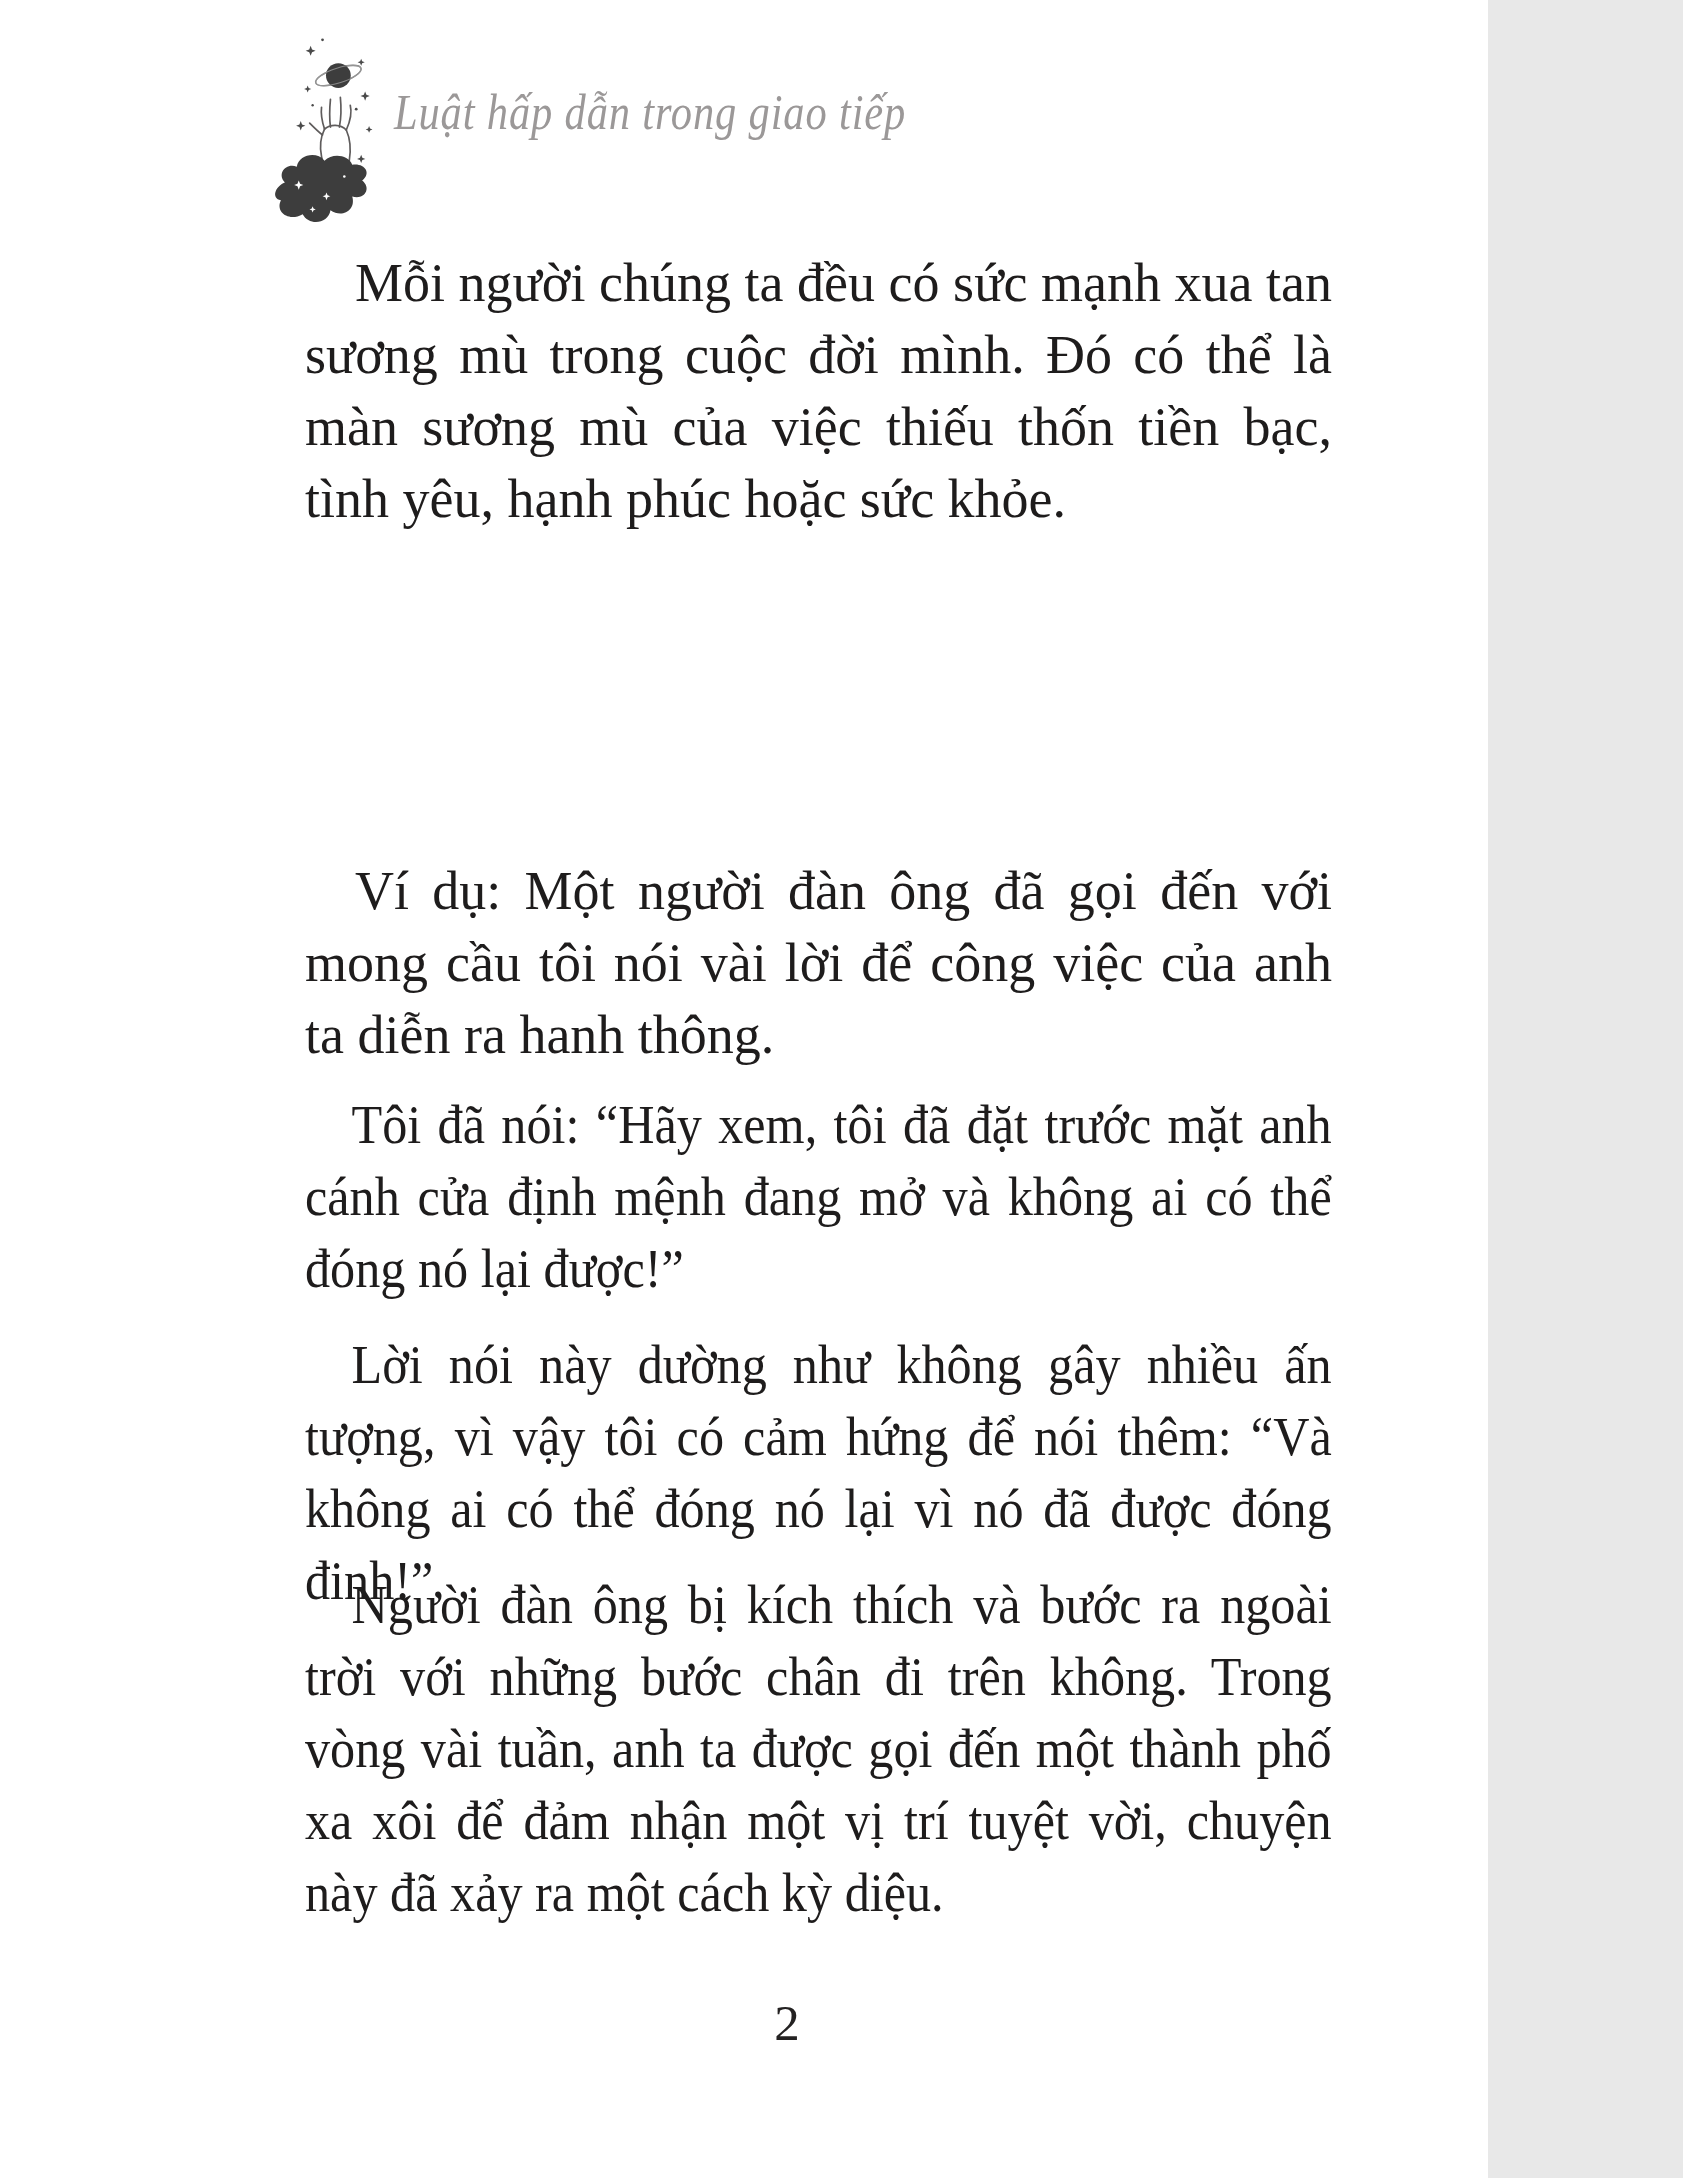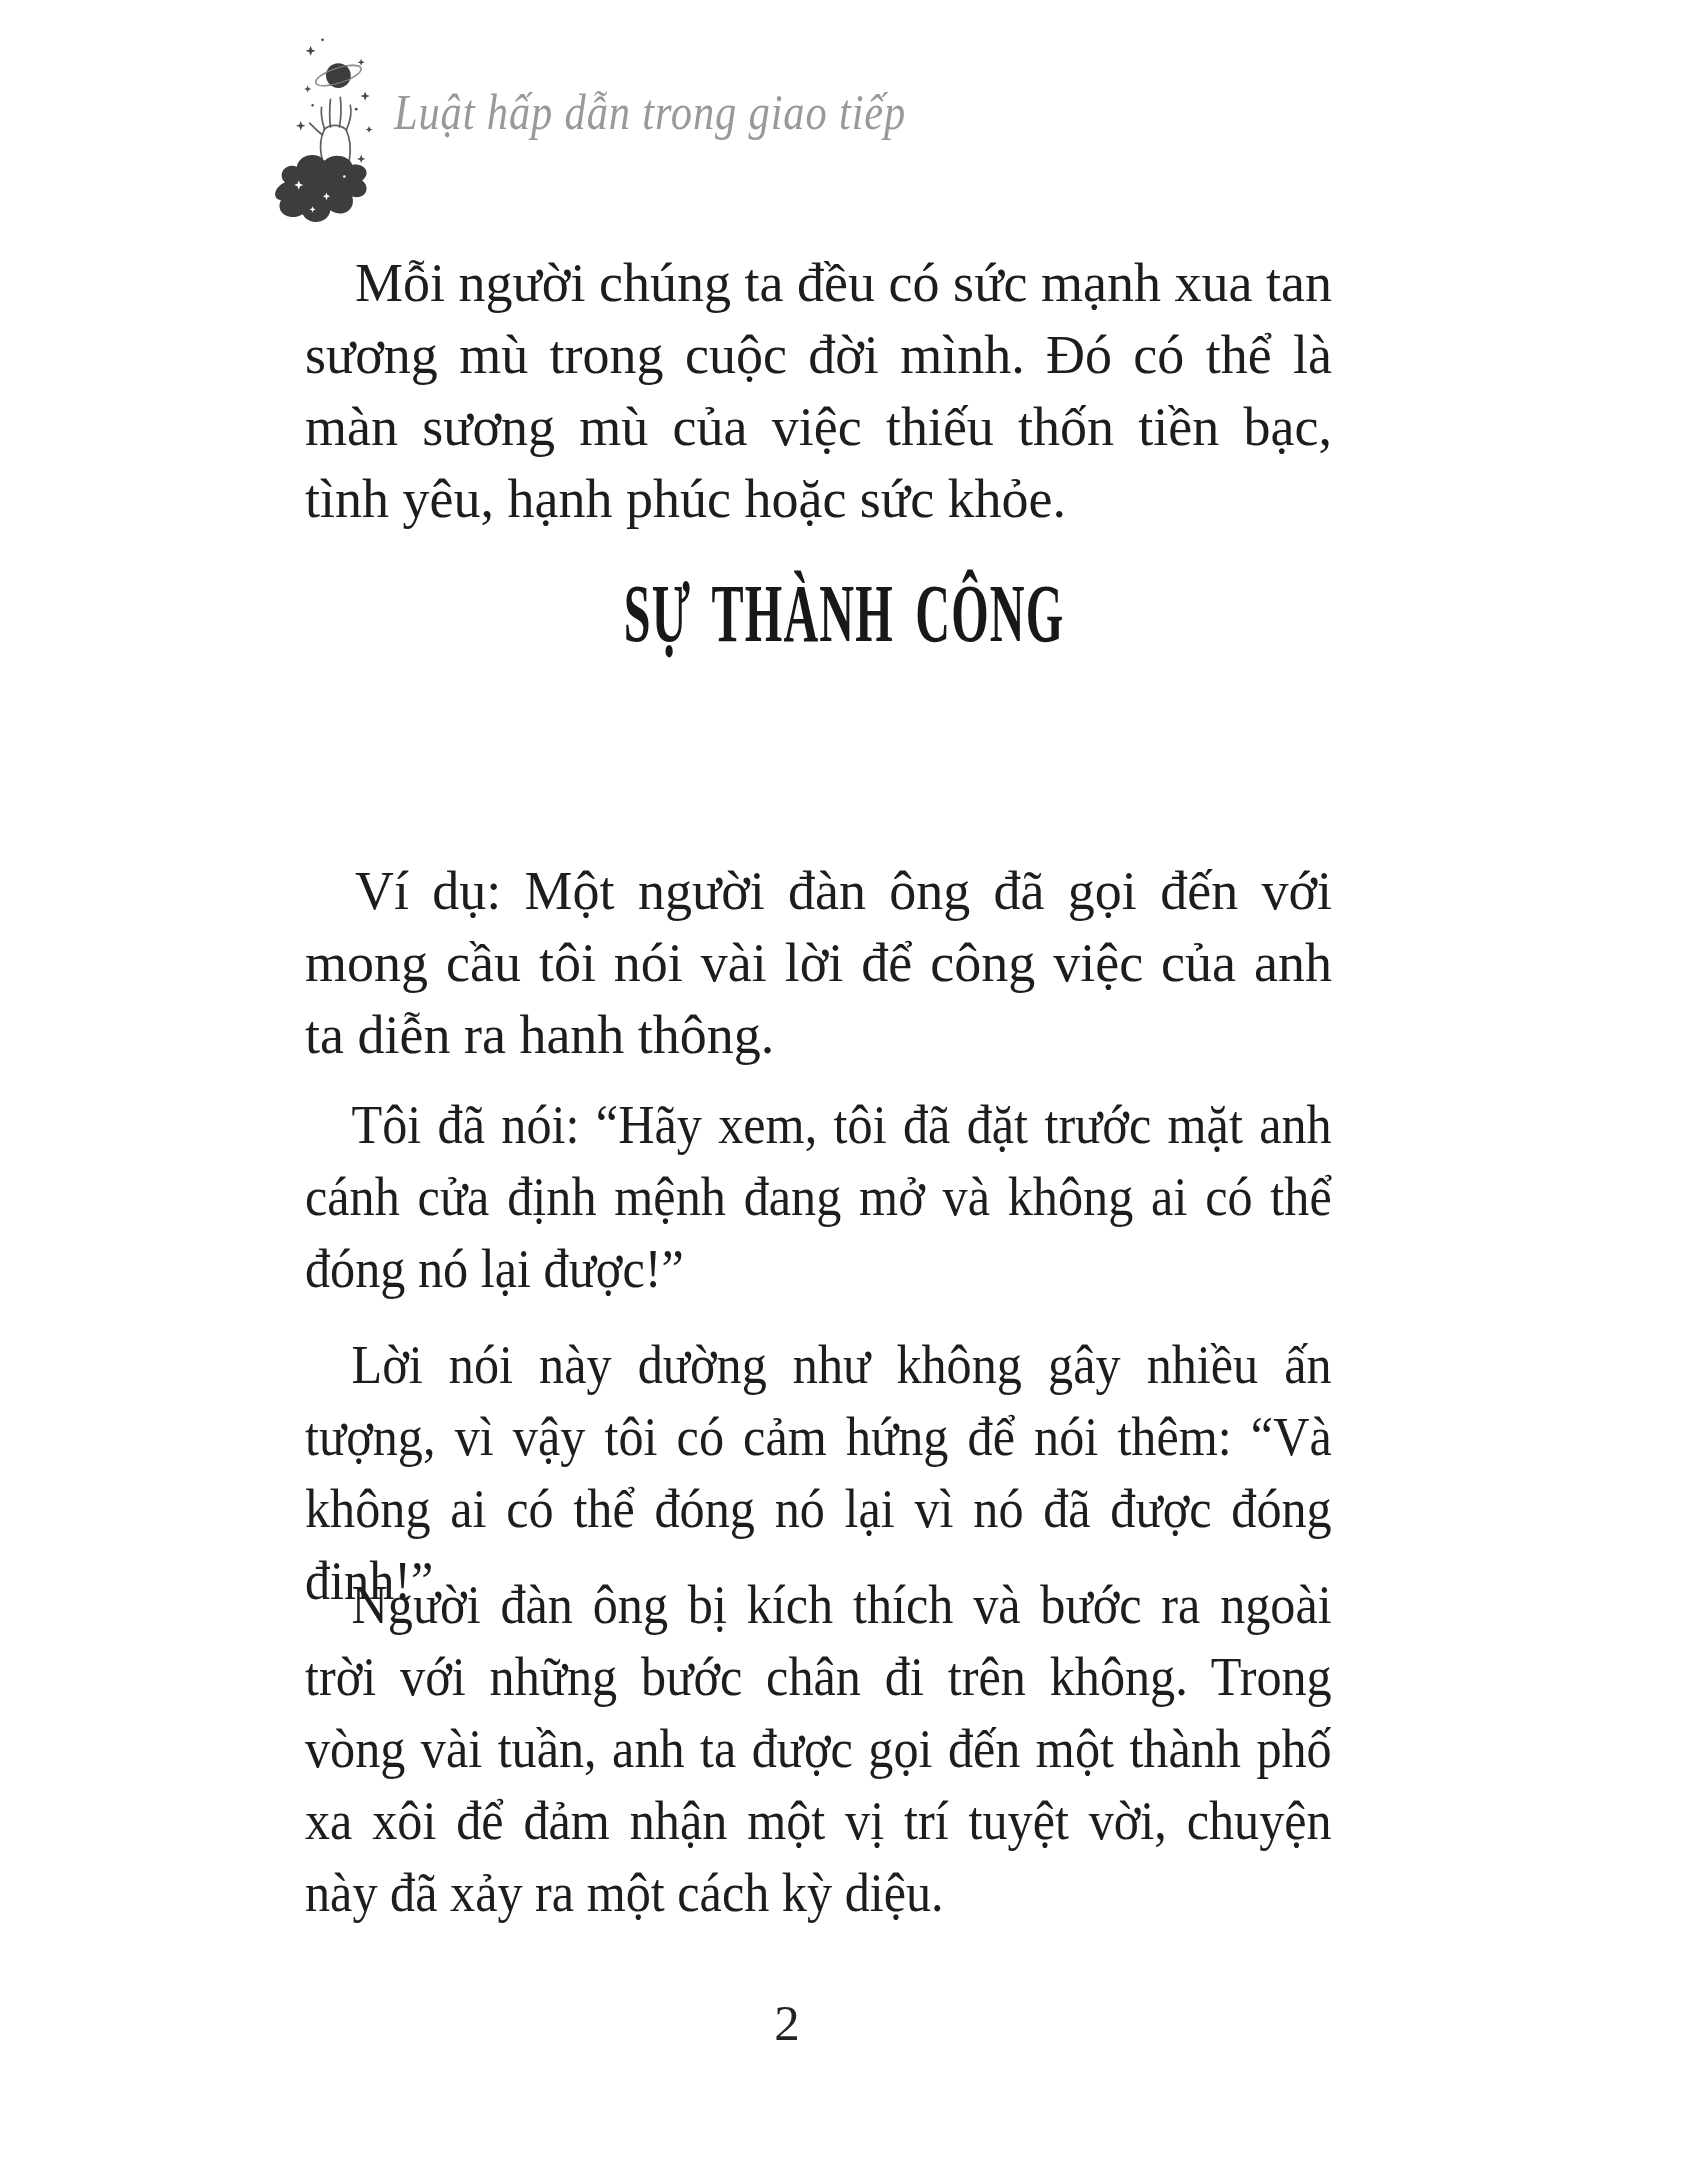--- a/index.html
+++ b/index.html
@@ -1,18 +1,18 @@
 <!DOCTYPE html>
 <html><head>
 <meta charset="utf-8">
 <style>
   html,body{margin:0;padding:0;background:#e8e8e8;}
   #page{
     position:relative;
-    width:1683px;height:2178px;
+    width:1488px;height:2178px;
     background:#ffffff;
     overflow:hidden;
     font-family:"Liberation Serif", serif;
     color:#1e1c1c;
   }
   
   #logo{
     position:absolute;left:265px;top:26px;width:121px;height:210px;
   }
   #book-title{
@@ -130,21 +130,20 @@
         <path d="M48 182 l0.9 2.3 2.3 0.9 -2.3 0.9 -0.9 2.3 -0.9-2.3 -2.3-0.9 2.3-0.9z"></path>
         <circle cx="80" cy="152" r="1.3"></circle>
       </g>
     </svg>
   </div>
 
   <div id="book-title">Luật hấp dẫn trong giao tiếp</div>
 
   <p class="body-par p1">Mỗi người chúng ta đều có sức mạnh xua tan sương mù trong cuộc đời mình. Đó có thể là màn sương mù của việc thiếu thốn tiền bạc, tình yêu, hạnh phúc hoặc sức khỏe.</p>
 
-  <h2 id="section-heading"><span class="squeeze">SỰ THÀNH CÔNG</span></h2>
 
 
   <p class="body-par p3">Ví dụ: Một người đàn ông đã gọi đến với mong cầu tôi nói vài lời để công việc của anh ta diễn ra hanh thông.</p>
 
   <p class="body-par p4 cond">Tôi đã nói: “Hãy xem, tôi đã đặt trước mặt anh cánh cửa định mệnh đang mở và không ai có thể đóng nó lại được!”</p>
 
   <p class="body-par p5 cond">Lời nói này dường như không gây nhiều ấn tượng, vì vậy tôi có cảm hứng để nói thêm: “Và không ai có thể đóng nó lại vì nó đã được đóng đinh!”</p>
 
   <p class="body-par p6 cond">Người đàn ông bị kích thích và bước ra ngoài trời với những bước chân đi trên không. Trong vòng vài tuần, anh ta được gọi đến một thành phố xa xôi để đảm nhận một vị trí tuyệt vời, chuyện này đã xảy ra một cách kỳ diệu.</p>
 

